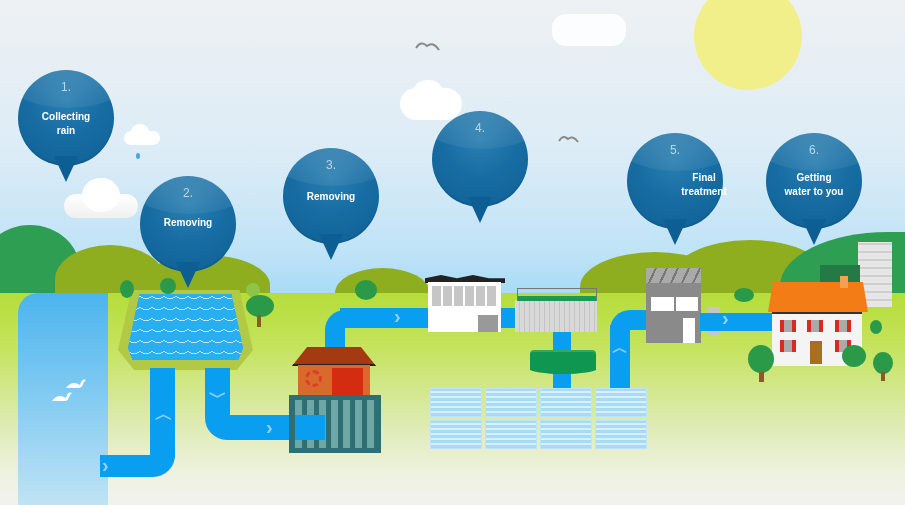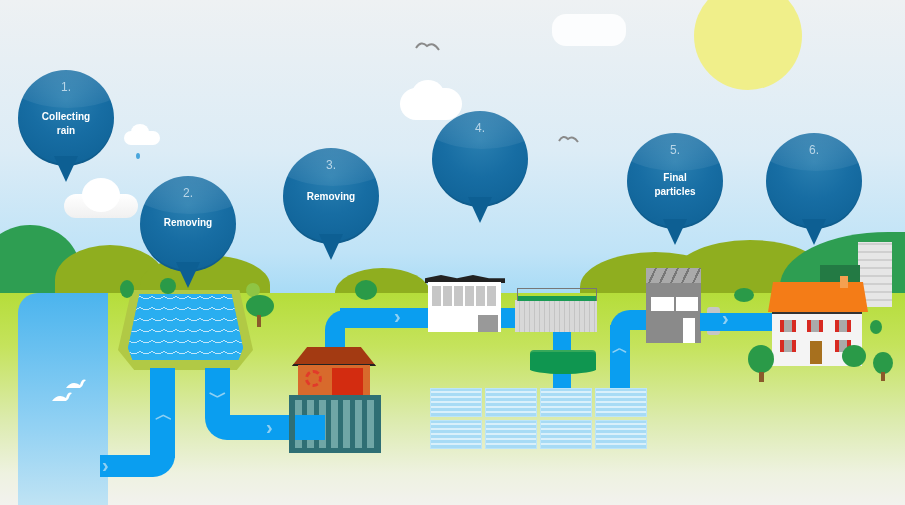--- a/index.html
+++ b/index.html
@@ -171,21 +171,22 @@
   </div>
   <div class="bubble" style="left:432px;top:111px;">
     <div class="circle"></div>
       <div class="tail"></div>
     <div class="num">4.</div>
   </div>
   <div class="bubble" style="left:627px;top:133px;">
     <div class="circle"></div>
       <div class="tail"></div>
     <div class="num">5.</div>
-    <div class="label" style="top:38px;"><span>Final</span><br><span>particles</span></div>
+    <div class="label" style="top:38px;padding-left:29px;"><span>Final</span><br><span>treatment</span></div>
   </div>
   <div class="bubble" style="left:766px;top:133px;">
     <div class="circle"></div>
       <div class="tail"></div>
     <div class="num">6.</div>
+    <div class="label" style="top:38px;"><span>Getting</span><br><span>water to you</span></div>
   </div>
 
 </div>
 
 </body></html>

